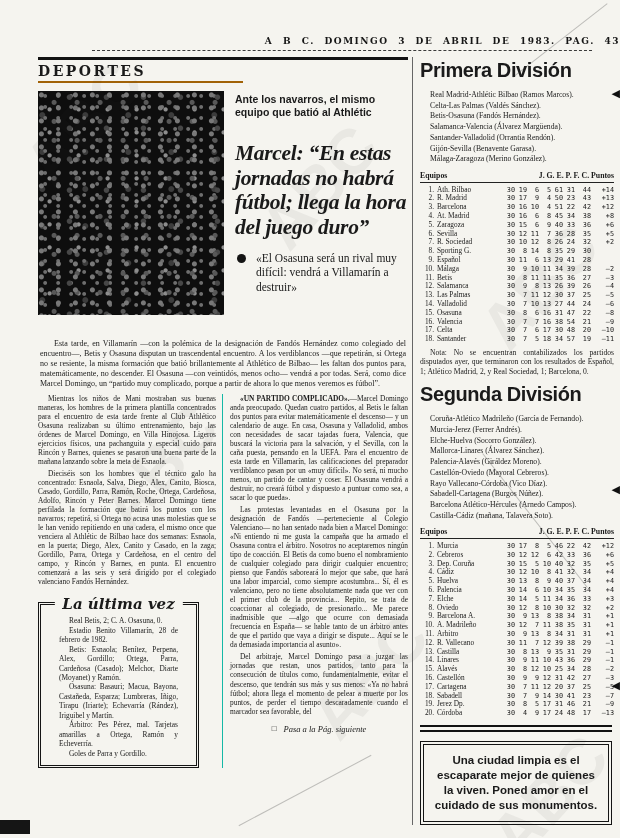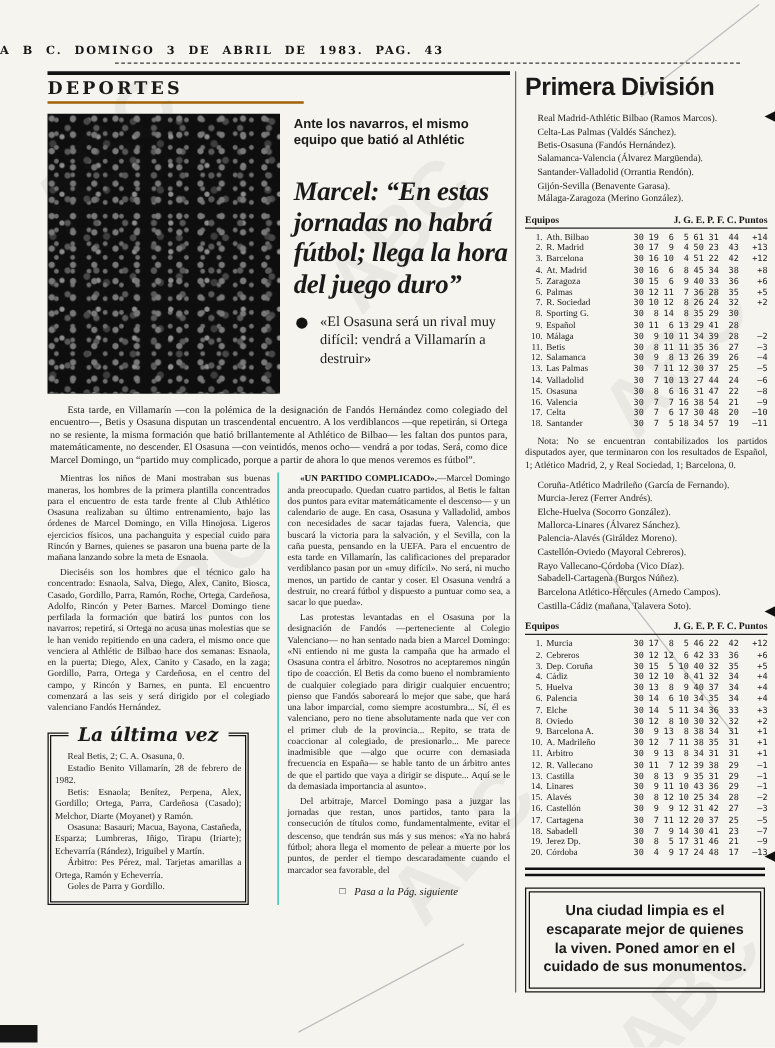--- a/index.html
+++ b/index.html
@@ -1,19 +1,19 @@
 <!DOCTYPE html>
 <html lang="es"><head>
 <meta charset="utf-8">
 <style>
   html,body{margin:0;padding:0;}
   .page{position:relative;width:620px;height:838px;background:#f5f4ef;overflow:hidden;
         font-family:"Liberation Serif",serif;color:#1a1a1a;}
   
-  .masthead{padding-top:36px;text-align:left;font-family:"DejaVu Serif",serif;
+  .masthead{padding-top:36px;text-align:right;font-family:"DejaVu Serif",serif;
             font-weight:bold;font-size:9px;letter-spacing:1.5px;word-spacing:5px;color:#161616;}
   .masthead-rule{margin:4px 28px 0 92px;border-bottom:1.5px dashed #3a3a3a;height:0;}
   
   .body-wrap{display:flex;margin-top:6px;padding:0 6px 0 38px;align-items:stretch;}
   .left-col{width:370px;flex:none;}
   .right-col{flex:1;margin-left:4px;border-left:1px solid #666;padding-left:7px;padding-top:1px;min-width:0;}
   
   .deportes{border-top:3px solid #121212;padding-top:2px;}
   .deportes-label{display:inline-block;font-family:"DejaVu Serif",serif;font-weight:bold;
                   font-size:14px;letter-spacing:2.5px;border-bottom:2px solid #a16207;
@@ -30,29 +30,29 @@
       radial-gradient(circle at 10% 65%,#3c3c3c 0 2.4px,transparent 3.4px);
     background-size:17px 13px,23px 19px,29px 23px,37px 31px,13px 11px,43px 37px;}
   .head-block{flex:1;padding-top:2px;min-width:0;}
   .kicker{font-family:"Liberation Sans",sans-serif;font-weight:bold;font-size:10.5px;line-height:1.28;}
   .headline{font-family:"Liberation Serif",serif;font-weight:bold;font-style:italic;
             font-size:21.5px;line-height:1.15;letter-spacing:-0.3px;margin-top:21px;}
   .bullet-quote{display:flex;margin-top:11px;padding-right:2px;}
   .bullet{width:9px;height:9px;border-radius:50%;background:#141414;flex:none;margin:3px 10px 0 2px;}
   .bq-text{font-size:11.5px;line-height:1.26;}
   
-  .lead{margin:8px 2px 0;font-size:8px;line-height:1.24;text-align:justify;text-indent:14px;}
+  .lead{margin:24px 2px 0;font-size:8px;line-height:1.24;text-align:justify;text-indent:14px;}
   .cols{display:flex;margin-top:5px;}
   .col{width:50%;min-width:0;}
   .col-1{padding-right:6px;border-right:1px solid #14b8a6;}
   .col-2{padding-left:7px;}
   .col p{margin:0 0 3px;font-size:7.4px;line-height:1.22;text-align:justify;text-indent:10px;}
   .lead-in{font-weight:bold;}
   
-  .last-time-box{position:relative;border:3px double #141414;margin:16px 17px 0 0;padding:11px 3px 7px;}
+  .last-time-box{position:relative;border:3px double #141414;margin:16px 17px 0 0;padding:11px 18px 7px;}
   .box-title{position:absolute;top:-10px;left:50%;transform:translateX(-50%);background:#f5f4ef;
              padding:0 8px;font-family:"DejaVu Serif",serif;font-weight:bold;font-style:italic;
              font-size:15px;white-space:nowrap;}
   .last-time-box p{margin:0;font-size:7.4px;line-height:1.28;text-align:justify;text-indent:10px;}
   
   .continuation{display:flex;justify-content:center;gap:7px;margin-top:8px;
                 font-style:italic;font-size:8.5px;}
   .cont-square{font-style:normal;font-size:8px;}
   
   .division-title{font-family:"Liberation Sans",sans-serif;font-weight:bold;font-size:20px;
@@ -238,21 +238,21 @@
             <span class="n">6</span>
             <span class="n">9</span>
             <span class="n">40</span>
             <span class="n">33</span>
             <span class="pts">36</span>
             <span class="diff">+6</span>
           </div>
 
           <div class="trow">
             <span class="pos">6.</span>
-            <span class="team">Palmas</span>
+            <span class="team">Sevilla</span>
             <span class="n jj">30</span>
             <span class="n">12</span>
             <span class="n">11</span>
             <span class="n">7</span>
             <span class="n">36</span>
             <span class="n">28</span>
             <span class="pts">35</span>
             <span class="diff">+5</span>
           </div>
 
@@ -407,20 +407,21 @@
             <span class="n">5</span>
             <span class="n">18</span>
             <span class="n">34</span>
             <span class="n">57</span>
             <span class="pts">19</span>
             <span class="diff">—11</span>
           </div>
         </div>
       <div class="nota">Nota: No se encuentran contabilizados los partidos disputados ayer, que terminaron con los resultados de Español, 1; Atlético Madrid, 2, y Real Sociedad, 1; Barcelona, 0.</div>
 
+      <div class="division-title segunda-gap">Segunda División</div>
       <ul class="results">
 
       <li>Coruña-Atlético Madrileño (García de Fernando).</li>
           <li>Murcia-Jerez (Ferrer Andrés).</li>
           <li>Elche-Huelva (Socorro González).</li>
           <li>Mallorca-Linares (Álvarez Sánchez).</li>
           <li>Palencia-Alavés (Giráldez Moreno).</li>
           <li>Castellón-Oviedo (Mayoral Cebreros).</li>
           <li>Rayo Vallecano-Córdoba (Vico Díaz).</li>
           <li>Sabadell-Cartagena (Burgos Núñez).</li>

